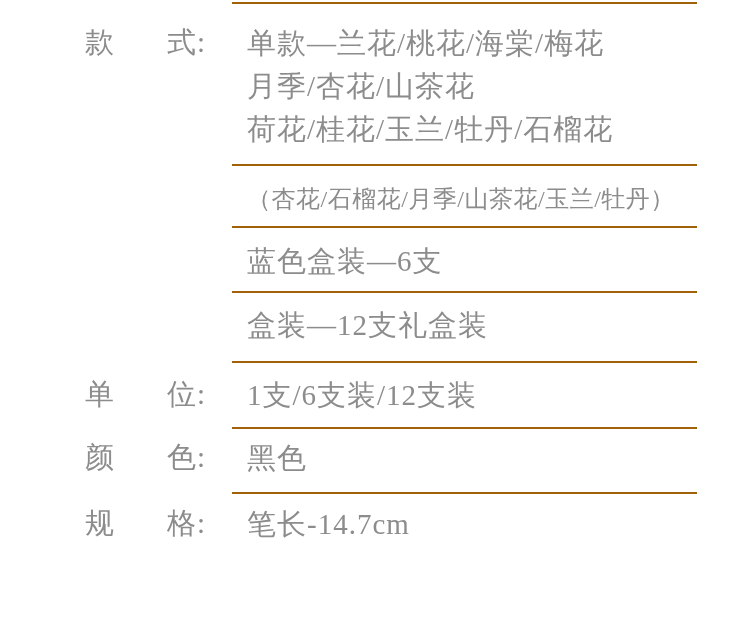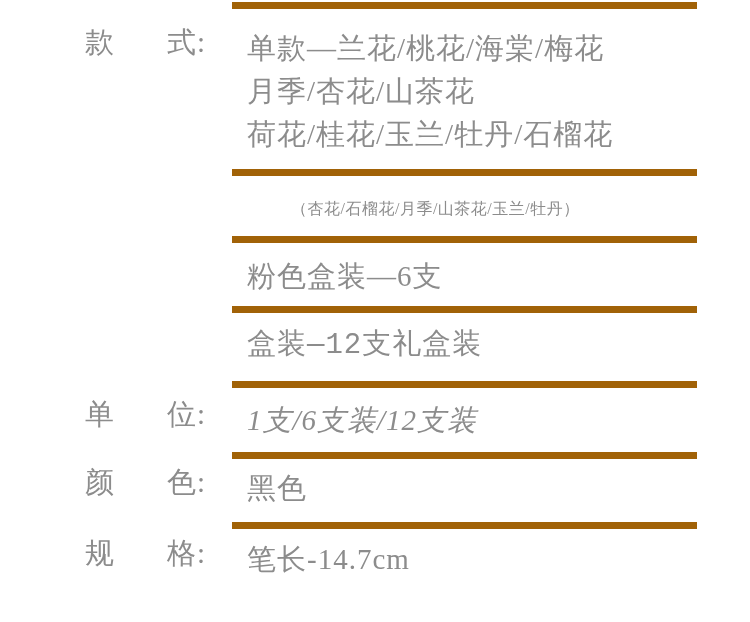--- a/index.html
+++ b/index.html
@@ -35,42 +35,41 @@
     font-size: 29px;
     line-height: 43px;
     letter-spacing: 1px;
   }
   .value-col {
     width: 465px;
     flex: 0 0 465px;
     box-sizing: border-box;
   }
   .value-section {
-    border-top: 7px solid #a16207;
+    border-top: 2px solid #a16207;
     box-sizing: border-box;
   }
   .main-text {
     font-size: 29px;
     line-height: 43px;
     letter-spacing: 1px;
     white-space: nowrap;
   }
   .note-text {
-    font-size: 16px;
+    font-size: 24px;
     line-height: 42px;
     letter-spacing: 0.5px;
     white-space: nowrap;
-    margin-left: 44px;
   }
   
   .sec-variants  { padding: 18px 0 13px 15px; }
   .sec-blue-box  { padding: 12px 0 6px  15px; }
   .sec-pink-box  { padding: 12px 0 8px  15px; }
-  .sec-gift-box  { padding: 11px 0 14px 15px; font-family: Liberation Mono, monospace; }
-  .sec-unit      { padding: 11px 0 10px 15px; font-style: italic; }
+  .sec-gift-box  { padding: 11px 0 14px 15px; }
+  .sec-unit      { padding: 11px 0 10px 15px; }
   .sec-color     { padding: 8px 0 12px 15px; }
   .sec-size      { padding: 9px  0 0    15px; }
 
   .label-style { padding-top: 19px; }
   .label-unit  { padding-top: 12px; }
   .label-color { padding-top: 9px;  }
   .label-size  { padding-top: 10px; }
 </style>
 </head>
 <body>
@@ -90,21 +89,21 @@
         <div class="main-text">单款—兰花/桃花/海棠/梅花</div>
         <div class="main-text">月季/杏花/山茶花</div>
         <div class="main-text">荷花/桂花/玉兰/牡丹/石榴花</div>
       </div>
 
       <div class="value-section sec-blue-box">
         <div class="note-text">（杏花/石榴花/月季/山茶花/玉兰/牡丹）</div>
       </div>
 
       <div class="value-section sec-pink-box">
-        <div class="main-text">粉色盒装—6支</div>
+        <div class="main-text">蓝色盒装—6支</div>
       </div>
 
       <div class="value-section sec-gift-box">
         <div class="main-text">盒装—12支礼盒装</div>
       </div>
 
     </div>
   </div>
 
   <div class="spec-row">

